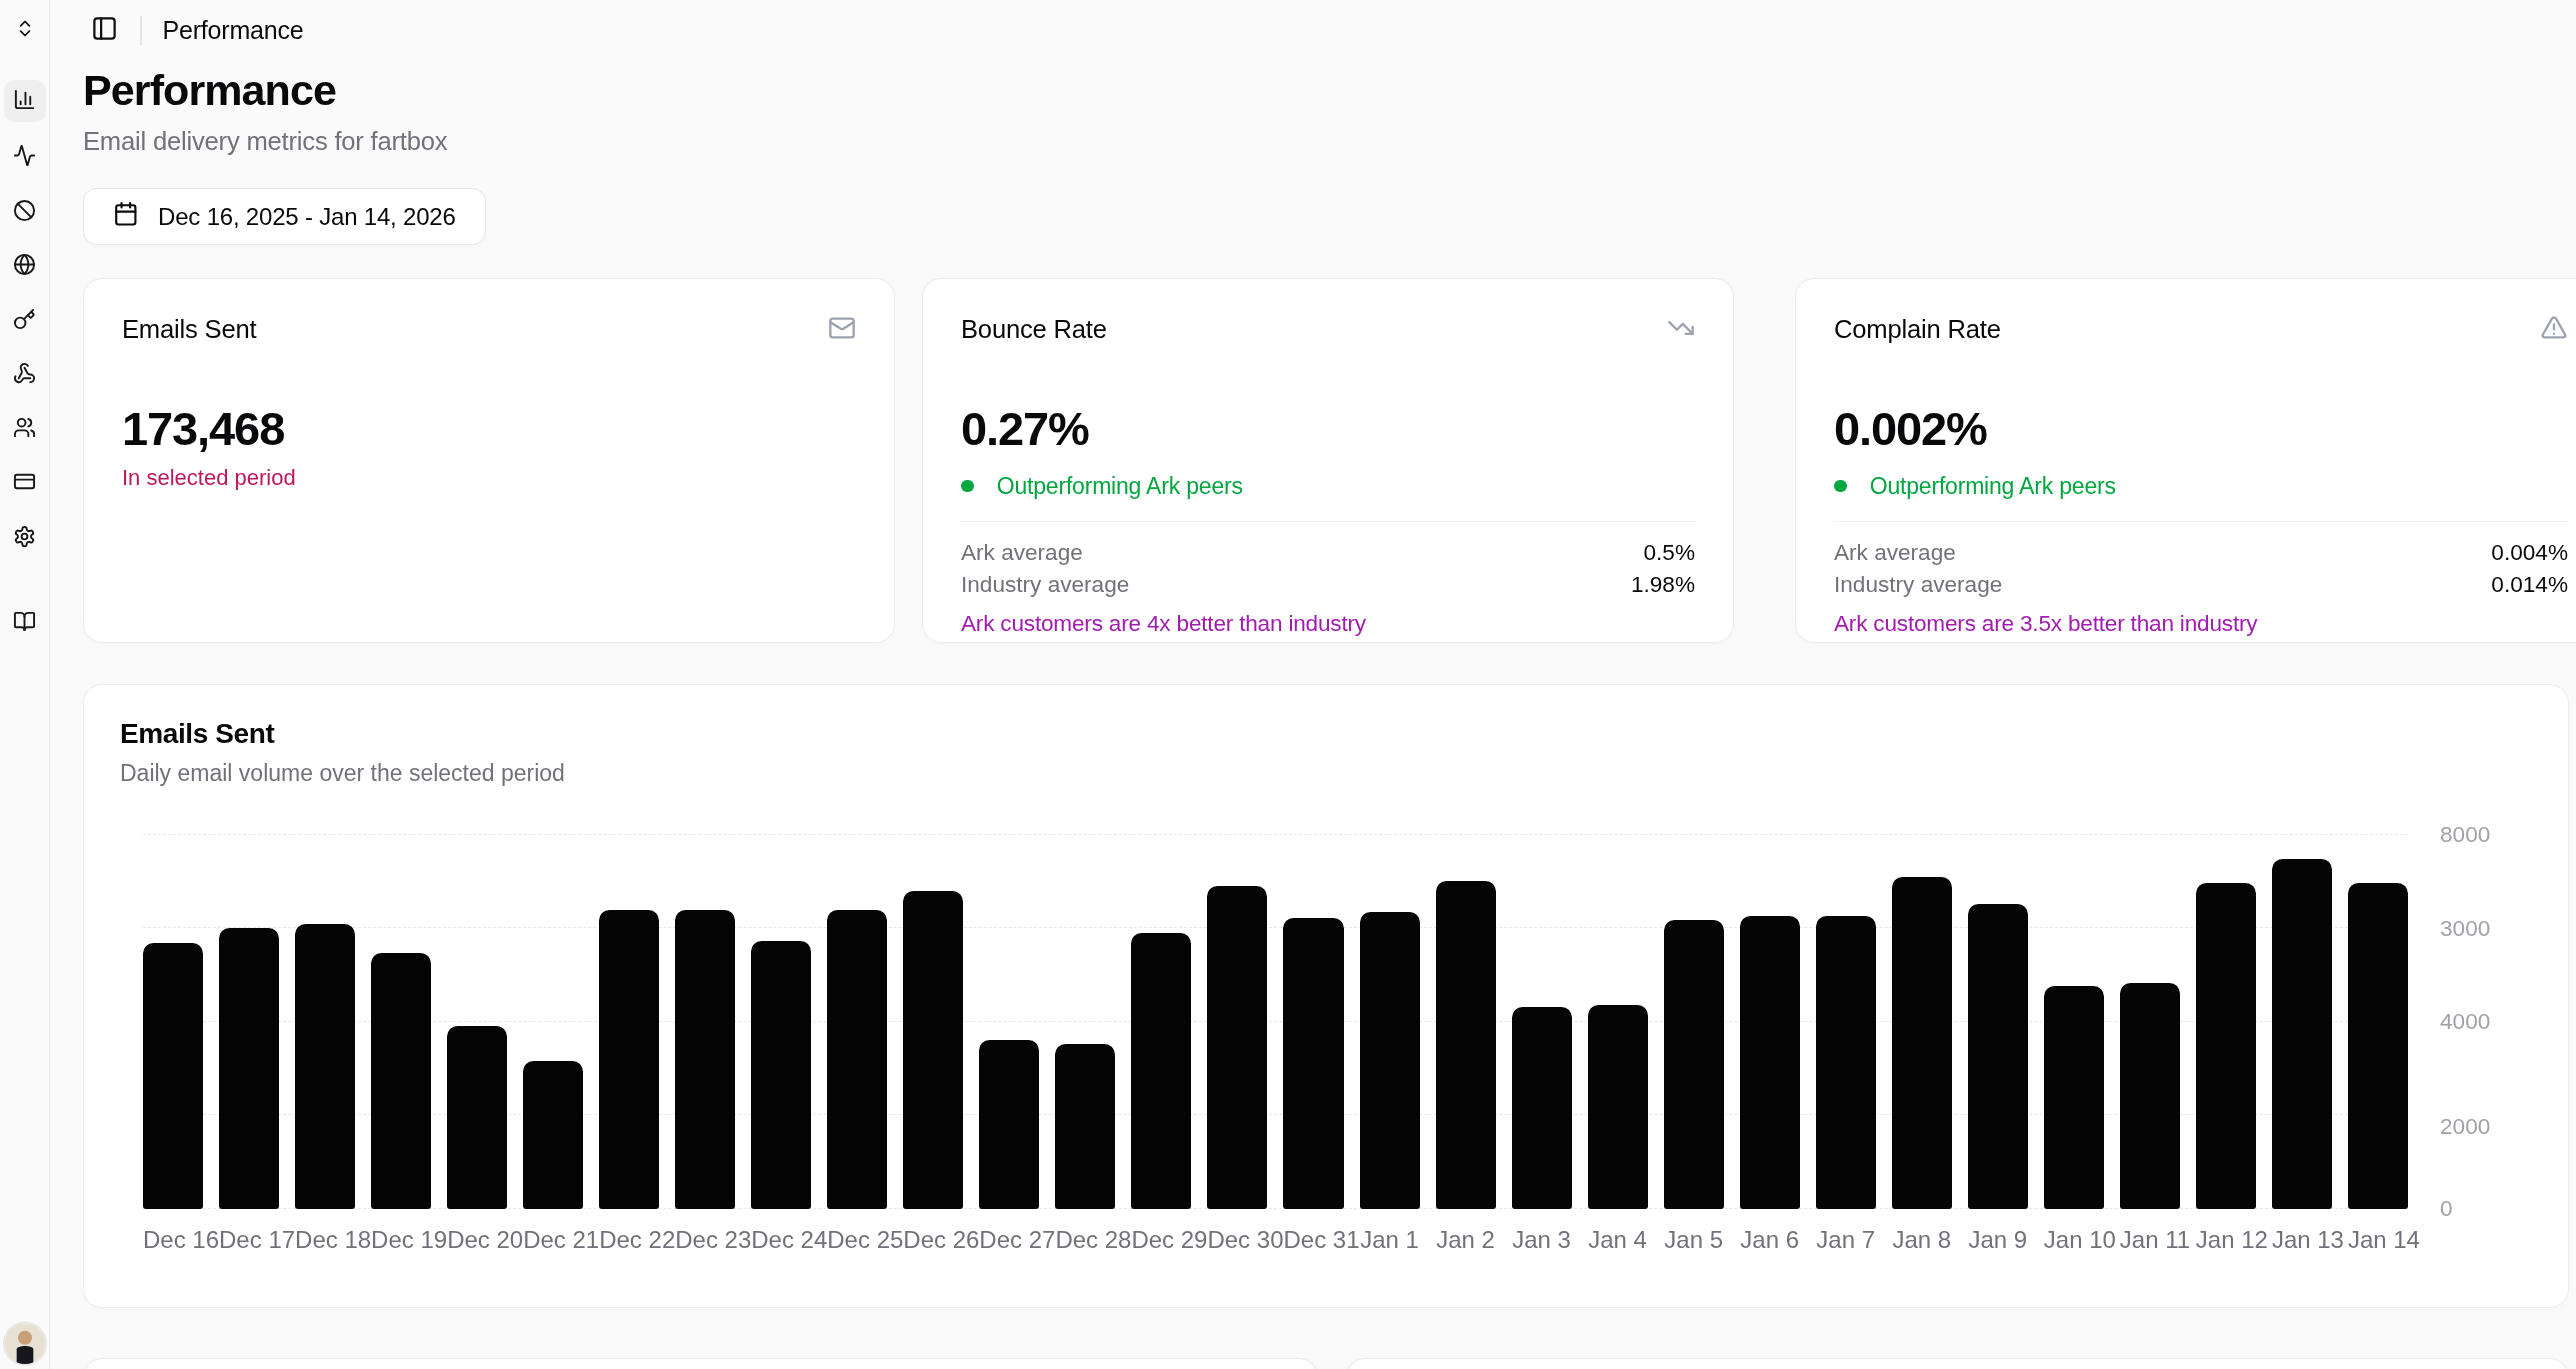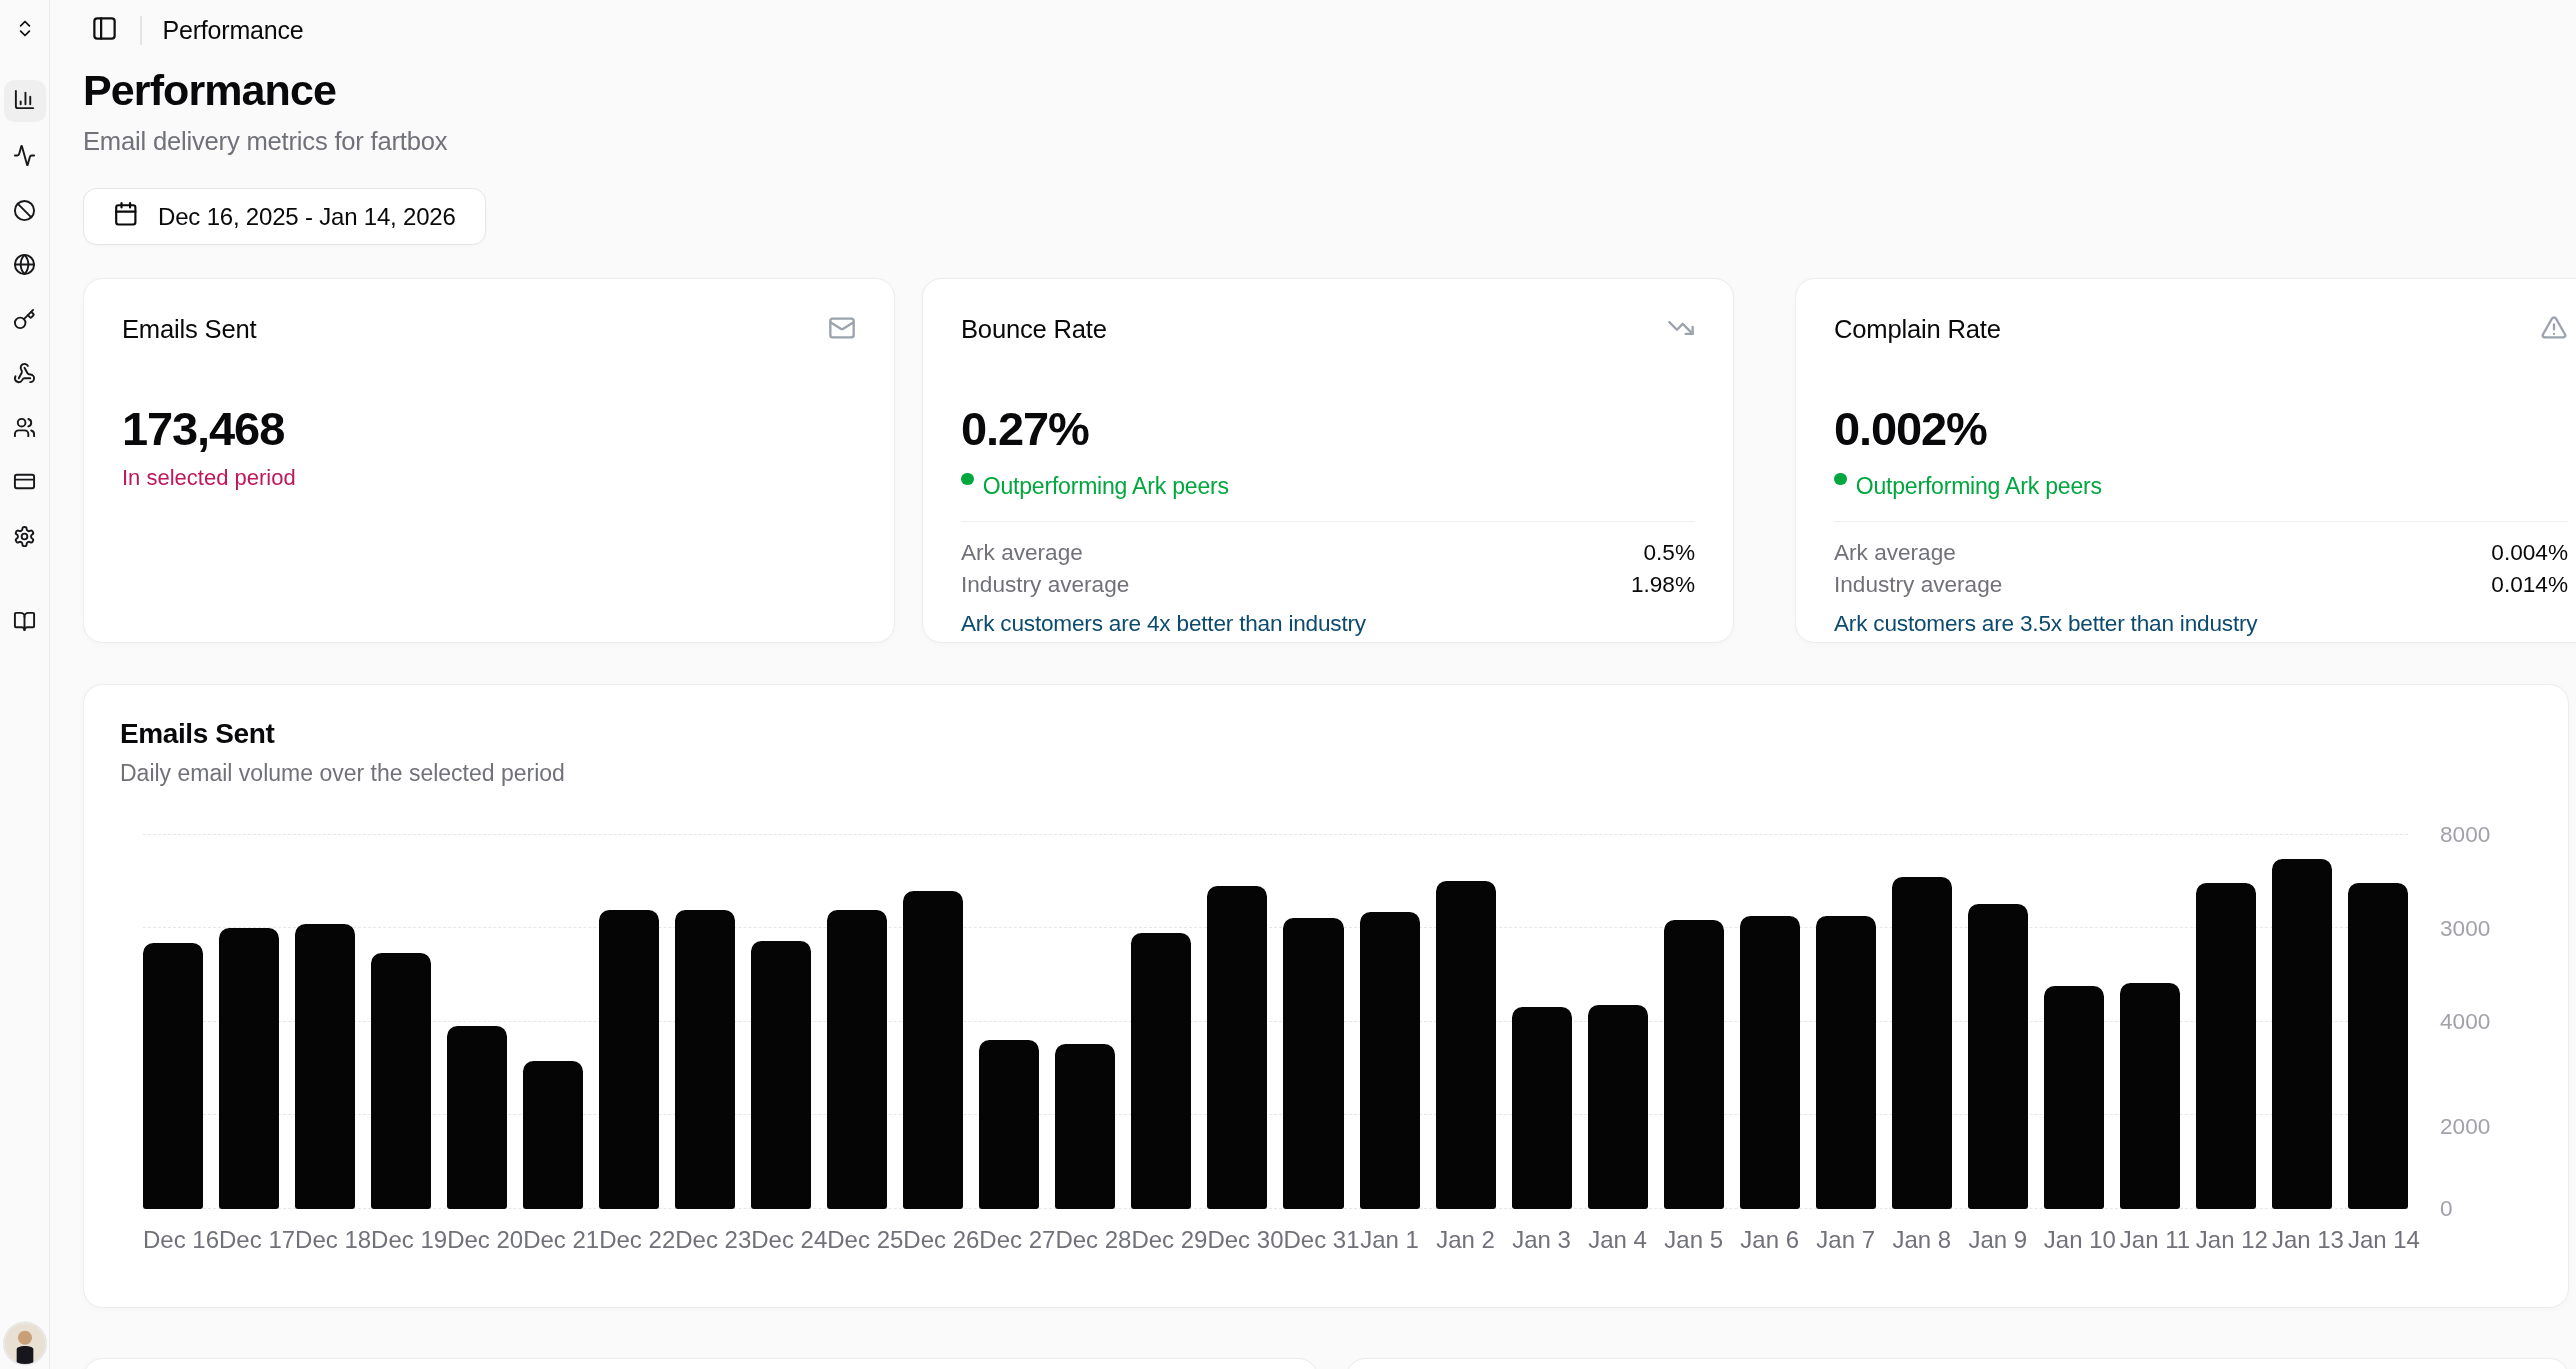--- a/index.html
+++ b/index.html
@@ -60,30 +60,30 @@
   .stat-card { top:278px; width:812px; height:365px; padding:35px 38px; }
   .stat-card.c0 { left:83px; }
   .stat-card.c1 { left:922px; }
   .stat-card.c2 { left:1795px; }
   .stat-head { display:flex; align-items:center; justify-content:space-between; }
   .stat-title { font-size:25.6px; color:#09090b; font-weight:500; letter-spacing:-0.2px; }
   .stat-ico { color:#9ca3af; }
   .stat-ico svg { width:28px; height:28px; }
   .stat-value { margin-top:56px; font-size:47px; font-weight:700; letter-spacing:-1.1px; color:#09090b; }
   .stat-note { margin-top:9px; font-size:22px; color:#be185d; }
-  .status-row { margin-top:16.5px; display:flex; align-items:flex-start; gap:9px; }
+  .status-row { margin-top:16.5px; display:flex; align-items:center; gap:23px; }
   .status-dot { width:12.8px; height:12.8px; border-radius:50%; background:#00a63e; }
   .status-text { font-size:23px; color:#00a63e; letter-spacing:-0.2px; }
   .stat-div { margin-top:21px; border-top:1.5px solid #efefef; }
   .kv-rows { margin-top:15px; }
   .kv { display:flex; align-items:center; justify-content:space-between; height:32px; }
   .kv + .kv { margin-top:0; }
   .kv-label { font-size:22.6px; color:#71717a; }
   .kv-value { font-size:22.6px; color:#09090b; font-weight:500; }
-  .footnote { margin-top:10.5px; font-size:22.6px; color:#0c4a6e; letter-spacing:-0.2px; }
+  .footnote { margin-top:10.5px; font-size:22.6px; color:#a21caf; letter-spacing:-0.2px; }
   
   .chart-card { left:83px; top:684px; width:2486px; height:624px; }
   .chart-title { position:absolute; left:36px; top:33px; font-size:28px; font-weight:700; letter-spacing:-0.4px; color:#09090b; }
   .chart-sub { position:absolute; left:36px; top:75px; font-size:23px; color:#71717a; }
   .plot { position:absolute; left:59px; top:150px; width:2265px; height:374px; }
   .gridline { position:absolute; left:0; right:0; border-top:1.5px dashed #e7e7e7; }
   .bars { position:absolute; left:0; bottom:0; width:100%; height:100%; display:flex; align-items:flex-end; gap:16px; }
   .bar { flex:1 1 0; background:#050505; border-radius:10.5px 10.5px 3px 3px; min-width:0; }
   .xlabels { position:absolute; left:59px; top:541px; width:2265px; display:flex; gap:16px; }
   .xlabel { flex:1 1 0; text-align:center; font-size:24px; color:#71717a; white-space:nowrap; min-width:0; }

